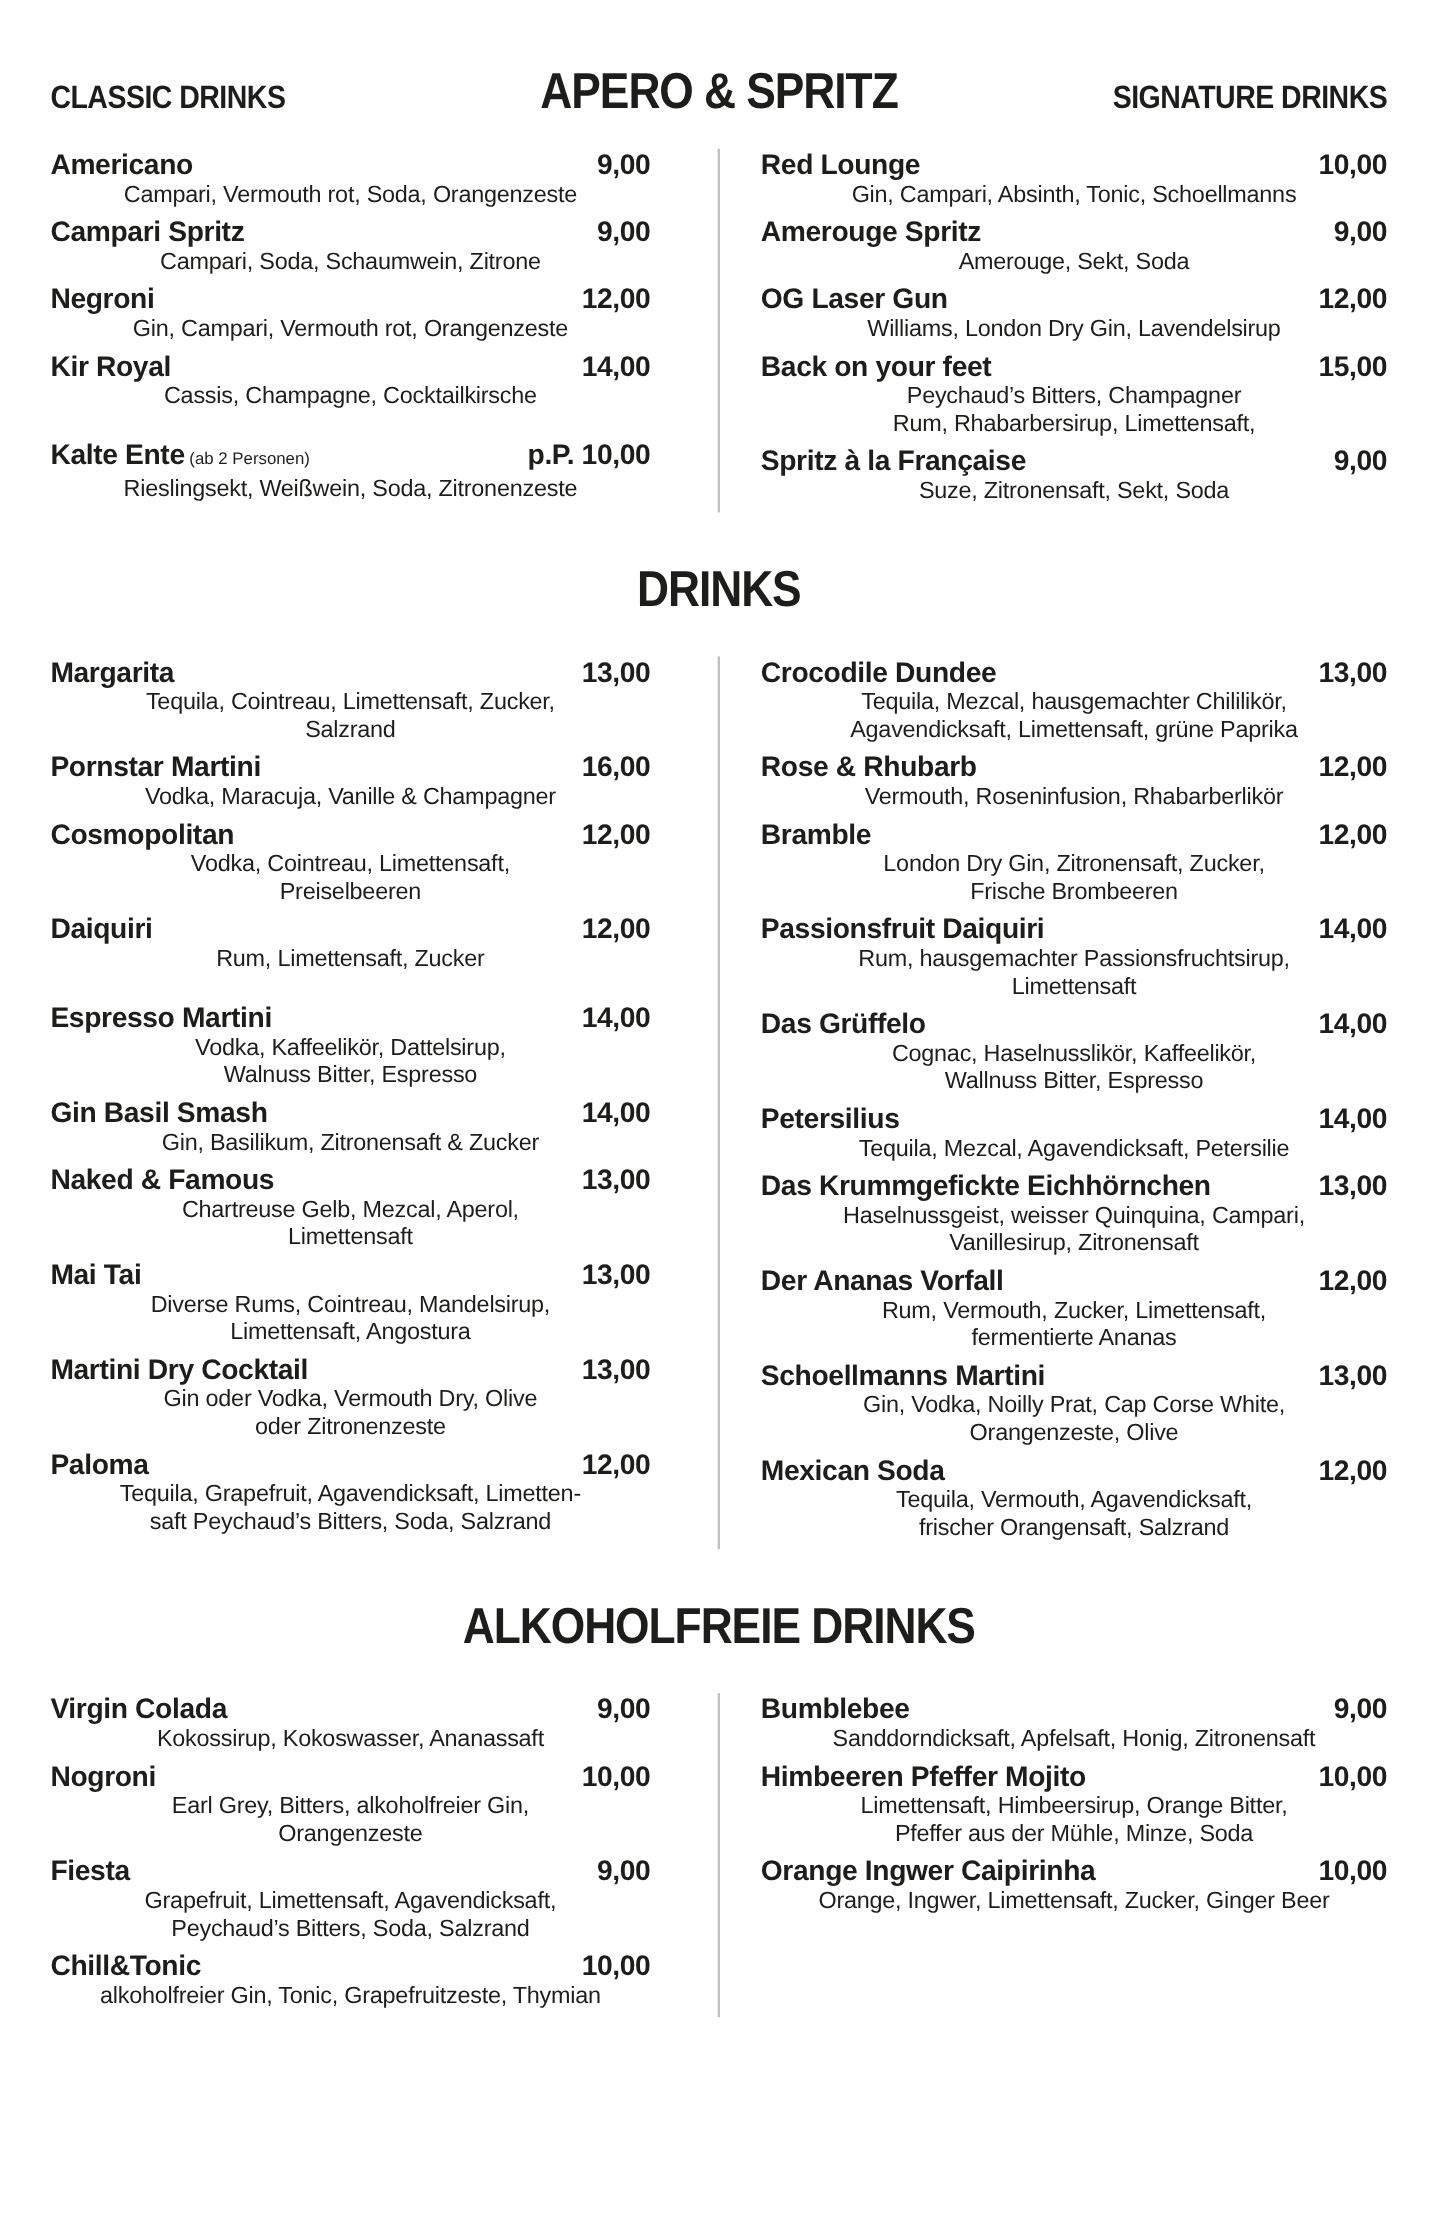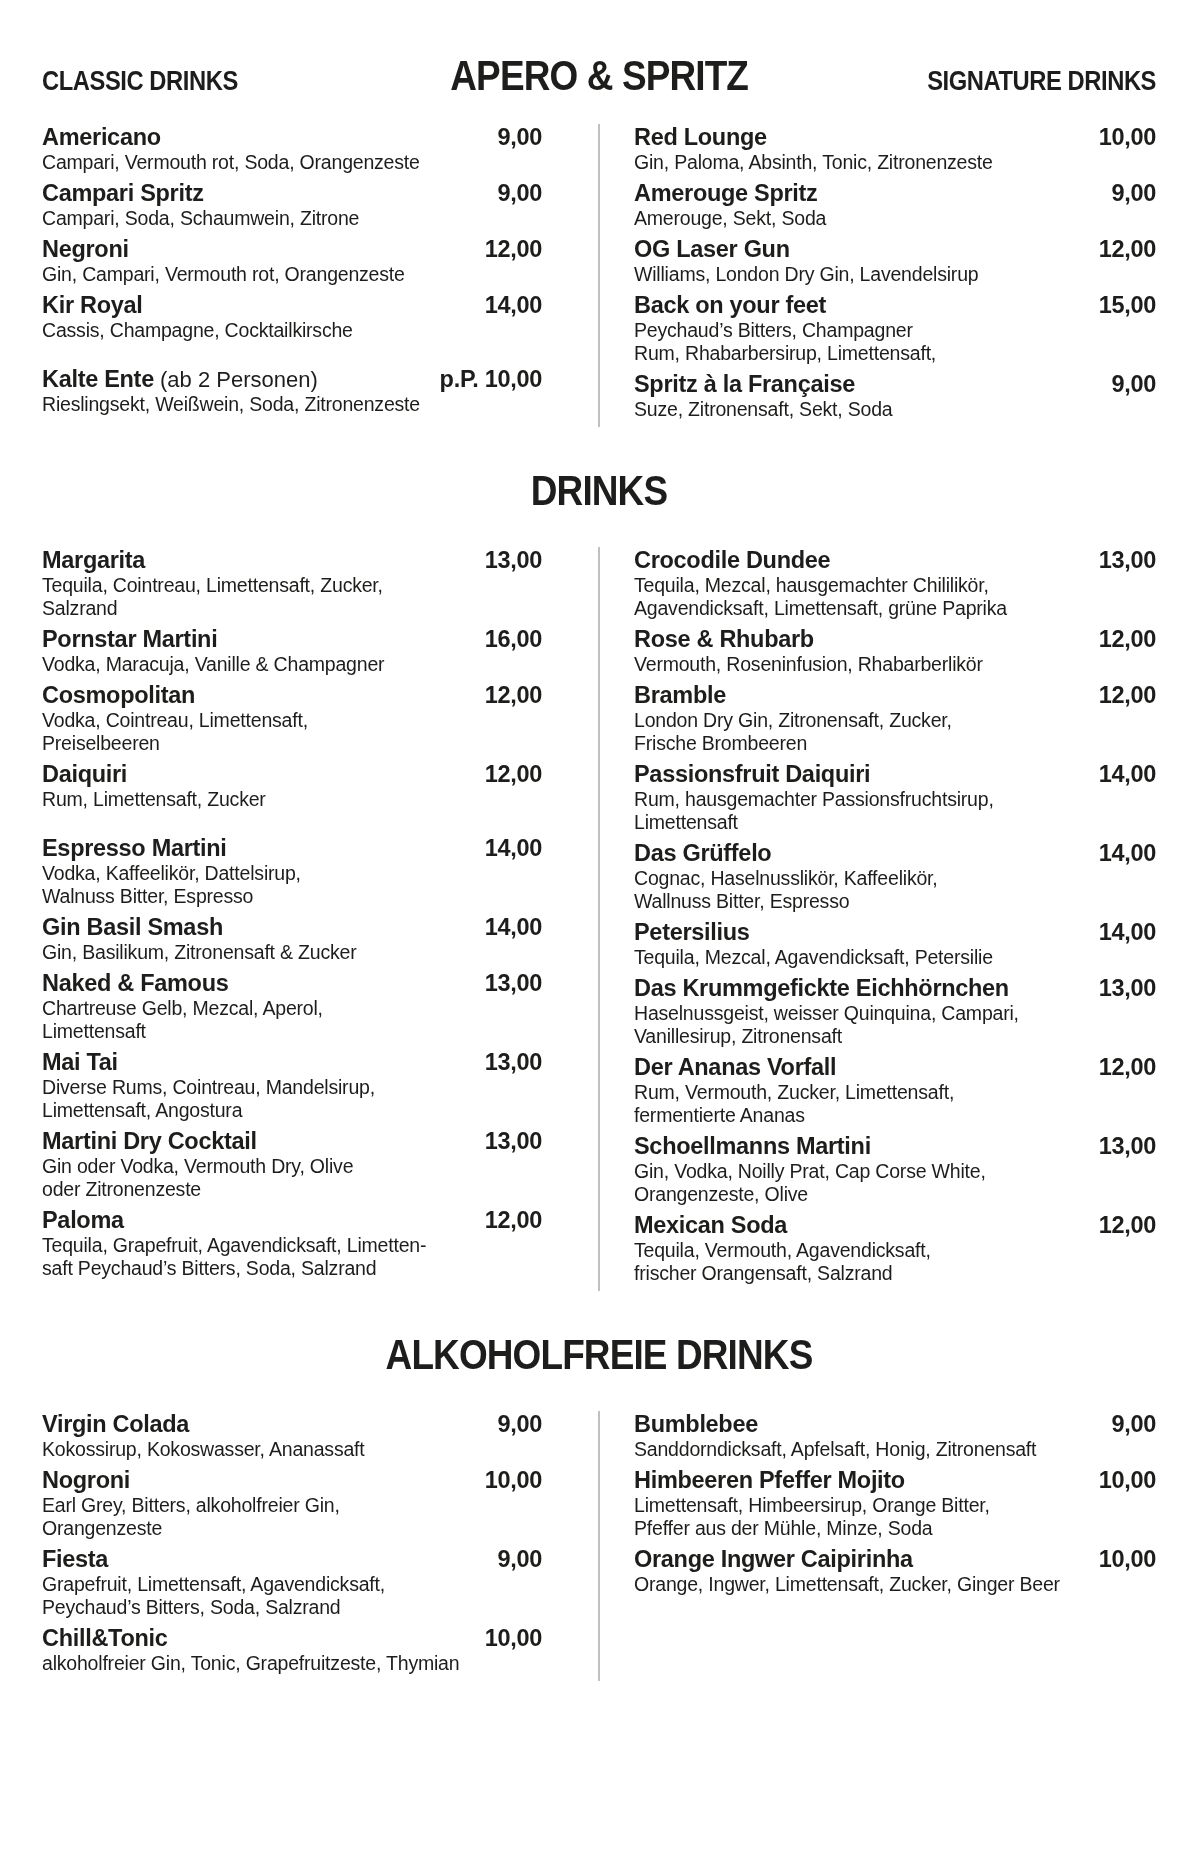--- a/index.html
+++ b/index.html
@@ -28,39 +28,39 @@
     font-size: 42px;
     font-weight: 700;
     text-align: center;
     margin: 40px 0 32px 0;
     transform: scaleX(.88);
     transform-origin: center;
     letter-spacing: -1px;
   }
 
   .section-body { display: flex; align-items: stretch; }
-  .col { box-sizing: border-box; }
+  .col { box-sizing: border-box; text-align: center; }
   .col-left  { width: 556px; padding-right: 56px; }
   .divider   { width: 2px; background: var(--divider, #c0c0c0); }
   .col-right { flex: 1; padding-left: 34px; }
 
   .menu-item { margin-bottom: 6px; }
   .gap-above { margin-top: 24px; }
   .item-head {
     display: flex;
     justify-content: space-between;
     align-items: baseline;
     font-weight: 700;
     font-size: 23.5px;
     line-height: 27px;
     letter-spacing: -.3px;
   }
   .item-name { white-space: nowrap; }
   .item-price { white-space: nowrap; padding-left: 12px; }
-  .item-suffix { font-weight: 400; font-size: 22px; letter-spacing: 0; }
+  .item-suffix { font-weight: 400; font-size: 14px; letter-spacing: 0; }
   .item-desc { font-size: 19.5px; line-height: 23px; letter-spacing: -.2px; }
   .desc-line { white-space: nowrap; }
 </style>
 </head>
 <body>
 
 <div class="page">
   <div class="top-header">
     <div class="hdr hdr-left">CLASSIC DRINKS</div>
     <div class="hdr hdr-center">APERO &amp; SPRITZ</div>
@@ -122,21 +122,21 @@
   </div>
 </div>
       <div class="divider"></div>
       <div class="col col-right">
   <div class="menu-item">
     <div class="item-head">
       <span class="item-name">Red Lounge</span>
       <span class="item-price">10,00</span>
     </div>
     <div class="item-desc">
-                <div class="desc-line">Gin, Paloma, Absinth, Tonic, Zitronenzeste</div>
+                <div class="desc-line">Gin, Campari, Absinth, Tonic, Schoellmanns</div>
               </div>
   </div>
 
   <div class="menu-item">
     <div class="item-head">
       <span class="item-name">Amerouge Spritz</span>
       <span class="item-price">9,00</span>
     </div>
     <div class="item-desc">
                 <div class="desc-line">Amerouge, Sekt, Soda</div>

